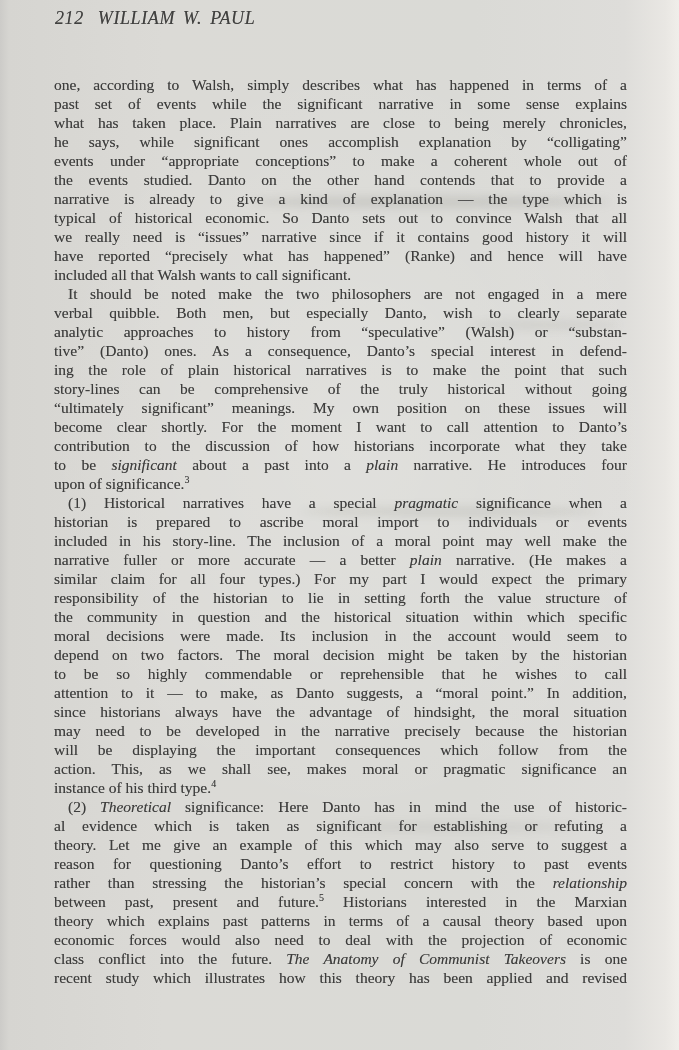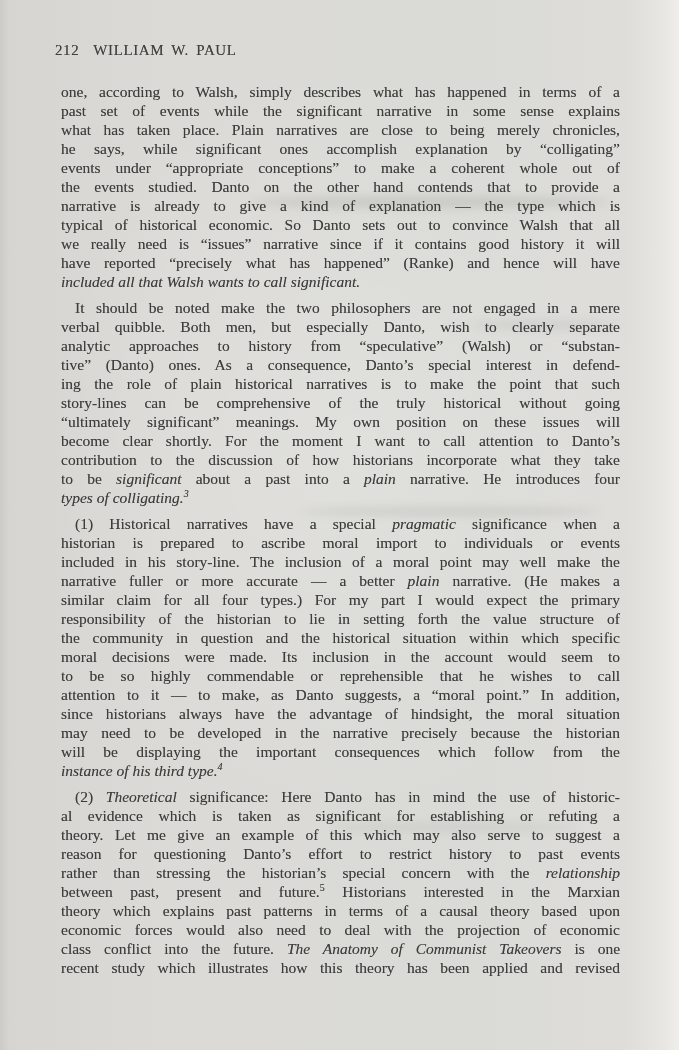--- a/index.html
+++ b/index.html
@@ -28,48 +28,49 @@
     pointer-events: none;
   }
   .smudge.s1 { left: 250px; top: 196px; width: 360px; height: 12px; }
   .smudge.s2 { left: 470px; top: 320px; width: 150px; height: 10px; opacity:.7; }
   .smudge.s3 { left: 300px; top: 506px; width: 300px; height: 11px; opacity:.8; }
   .smudge.s4 { left: 330px; top: 822px; width: 250px; height: 10px; opacity:.6; }
 
   .running-head {
     position: absolute;
     left: 55px;
-    top: 42px;
-    font-size: 15px;
+    top: 8px;
+    font-style: italic;
+    font-size: 18px;
     letter-spacing: 0.6px;
     color: #40403f;
     text-shadow: 0 0 0.5px rgba(70,70,70,0.55);
     white-space: nowrap;
   }
   .running-head .pageno { margin-right: 14px; }
   .running-head .author { word-spacing: 3px; }
 
   .text-block {
     position: absolute;
     left: 54px;
     top: 75px;
     width: 573px;
     font-size: 15.5px;
     line-height: 19px;
     color: #3d3d3c;
     text-shadow: 0 0 0.5px rgba(75,75,75,0.55);
   }
-  .paragraph { margin: 7px; }
+  .paragraph { margin: 0; }
   .line {
     text-align: justify;
     text-align-last: justify;
     height: 19px;
     overflow: visible;
   }
-  .line.lastline { text-align-last: left; font-style: italic; }
+  .line.lastline { text-align-last: left; }
   .line.indent { text-indent: 14px; }
   .seg-i { font-style: italic; }
   .seg-sup {
     font-size: 10px;
     vertical-align: super;
     line-height: 0;
   }
 </style>
 </head>
 <body>
@@ -102,36 +103,38 @@
         <div class="line indent"><span>It should be noted make the two philosophers are not engaged in a mere</span></div>
         <div class="line"><span>verbal quibble. Both men, but especially Danto, wish to clearly separate</span></div>
         <div class="line"><span>analytic approaches to history from “speculative” (Walsh) or “substan-</span></div>
         <div class="line"><span>tive” (Danto) ones. As a consequence, Danto’s special interest in defend-</span></div>
         <div class="line"><span>ing the role of plain historical narratives is to make the point that such</span></div>
         <div class="line"><span>story-lines can be comprehensive of the truly historical without going</span></div>
         <div class="line"><span>“ultimately significant” meanings. My own position on these issues will</span></div>
         <div class="line"><span>become clear shortly. For the moment I want to call attention to Danto’s</span></div>
         <div class="line"><span>contribution to the discussion of how historians incorporate what they take</span></div>
         <div class="line"><span>to be </span><span class="seg-i">significant</span><span> about a past into a </span><span class="seg-i">plain</span><span> narrative. He introduces four</span></div>
-        <div class="line lastline"><span>types of colligating.</span><span class="seg-sup">3</span></div>
+        <div class="line lastline"><span>upon of significance.</span><span class="seg-sup">3</span></div>
       </div>
       <div class="paragraph">
         <div class="line indent"><span>(1) Historical narratives have a special </span><span class="seg-i">pragmatic</span><span> significance when a</span></div>
         <div class="line"><span>historian is prepared to ascribe moral import to individuals or events</span></div>
         <div class="line"><span>included in his story-line. The inclusion of a moral point may well make the</span></div>
         <div class="line"><span>narrative fuller or more accurate — a better </span><span class="seg-i">plain</span><span> narrative. (He makes a</span></div>
         <div class="line"><span>similar claim for all four types.) For my part I would expect the primary</span></div>
         <div class="line"><span>responsibility of the historian to lie in setting forth the value structure of</span></div>
         <div class="line"><span>the community in question and the historical situation within which specific</span></div>
         <div class="line"><span>moral decisions were made. Its inclusion in the account would seem to</span></div>
+        <div class="line"><span>depend on two factors. The moral decision might be taken by the historian</span></div>
         <div class="line"><span>to be so highly commendable or reprehensible that he wishes to call</span></div>
         <div class="line"><span>attention to it — to make, as Danto suggests, a “moral point.” In addition,</span></div>
         <div class="line"><span>since historians always have the advantage of hindsight, the moral situation</span></div>
         <div class="line"><span>may need to be developed in the narrative precisely because the historian</span></div>
         <div class="line"><span>will be displaying the important consequences which follow from the</span></div>
+        <div class="line"><span>action. This, as we shall see, makes moral or pragmatic significance an</span></div>
         <div class="line lastline"><span>instance of his third type.</span><span class="seg-sup">4</span></div>
       </div>
       <div class="paragraph">
         <div class="line indent"><span>(2) </span><span class="seg-i">Theoretical</span><span> significance: Here Danto has in mind the use of historic-</span></div>
         <div class="line"><span>al evidence which is taken as significant for establishing or refuting a</span></div>
         <div class="line"><span>theory. Let me give an example of this which may also serve to suggest a</span></div>
         <div class="line"><span>reason for questioning Danto’s effort to restrict history to past events</span></div>
         <div class="line"><span>rather than stressing the historian’s special concern with the </span><span class="seg-i">relationship</span></div>
         <div class="line"><span>between past, present and future.</span><span class="seg-sup">5</span><span> Historians interested in the Marxian</span></div>
         <div class="line"><span>theory which explains past patterns in terms of a causal theory based upon</span></div>

